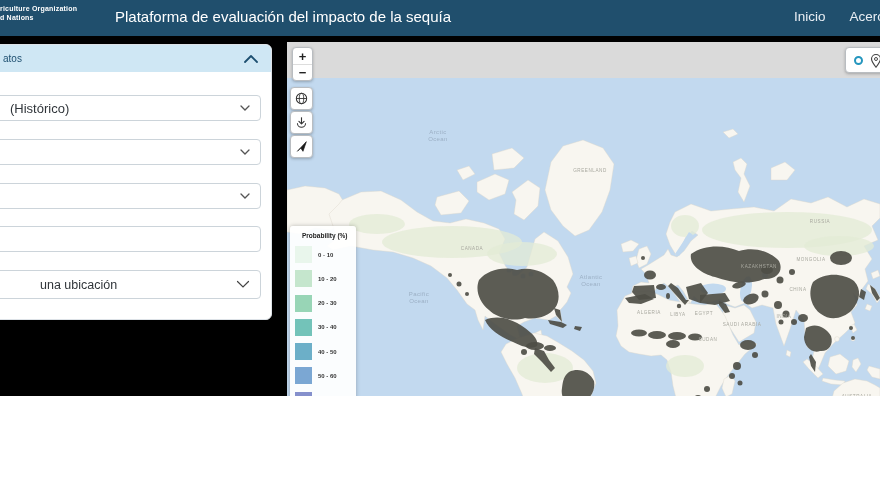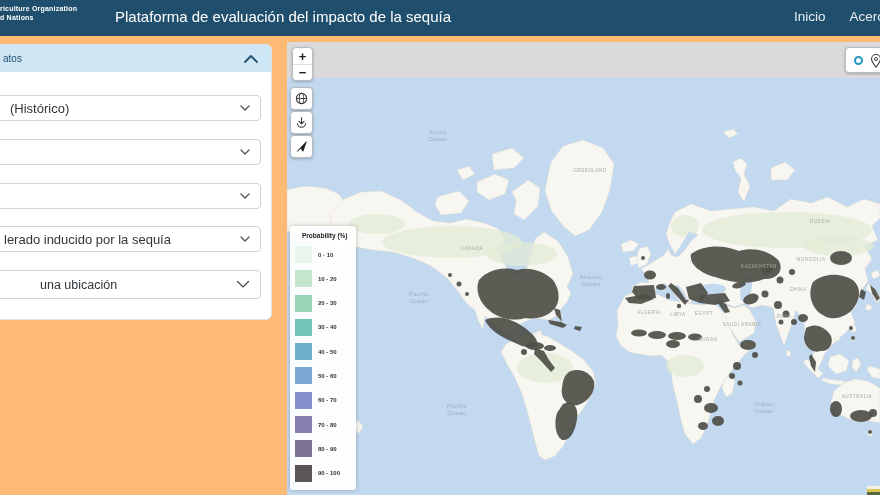--- a/index.html
+++ b/index.html
@@ -1,18 +1,18 @@
 <!DOCTYPE html>
 <html style="--header-bg: #204f6d; --panel-header-bg: #cfe7f4; --panel-header-text: #1d4f70; --ocean: #c2d9ef; --land: #f8f6f0; --vegetation: #e3ebd5; --overlay: #4e4e47; --tile-void: #dadada; --control-accent: #2596be;"><head>
 <meta charset="utf-8">
 <style>
   * { margin:0; padding:0; box-sizing:border-box; }
   html,body { width:880px; height:495px; overflow:hidden; background:#fff;
     font-family:"Liberation Sans","DejaVu Sans",sans-serif; }
-  .stage { position:relative; width:880px; height:495px; overflow:hidden; background:#fdba74; }
+  .stage { position:relative; width:880px; height:396px; overflow:hidden; background:#000000; }
 
   
   .header { position:absolute; left:0; top:0; width:880px; height:36px;
     background:var(--header-bg); color:#fff; }
   .logo { position:absolute; left:0; top:5px; font-size:7px; font-weight:700;
     line-height:8.5px; letter-spacing:.2px; color:#fff; white-space:nowrap; }
   .app-title { position:absolute; left:115px; top:8px; font-size:15px; font-weight:400;
     color:#fff; white-space:nowrap; }
   .nav { position:absolute; left:783px; top:9px; display:flex; gap:13px; white-space:nowrap; }
   .nav-item { font-size:13.5px; color:#e8eef4; text-decoration:none; cursor:pointer;margin-left:11px; }
@@ -111,21 +111,20 @@
           <polyline points="1,1 5,5 9,1" fill="none" stroke="#555" stroke-width="1.3" stroke-linecap="round"></polyline>
         </svg>
       </div>
       <div class="dd f3">
         <span class="dd-text"></span>
         <svg width="10" height="6" viewBox="0 0 10 6">
           <polyline points="1,1 5,5 9,1" fill="none" stroke="#555" stroke-width="1.3" stroke-linecap="round"></polyline>
         </svg>
       </div>
       <div class="dd f4">
-        <span class="dd-text">lerado inducido por la sequía</span>
         <svg width="10" height="6" viewBox="0 0 10 6">
           <polyline points="1,1 5,5 9,1" fill="none" stroke="#555" stroke-width="1.3" stroke-linecap="round"></polyline>
         </svg>
       </div>
       <div class="dd dd-sel">
         <span class="dd-text">una ubicación</span>
         <svg width="14" height="9" viewBox="0 0 14 9">
           <polyline points="1.5,1.5 7,7 12.5,1.5" fill="none" stroke="#444" stroke-width="1.2" stroke-linecap="round"></polyline>
         </svg>
       </div>

